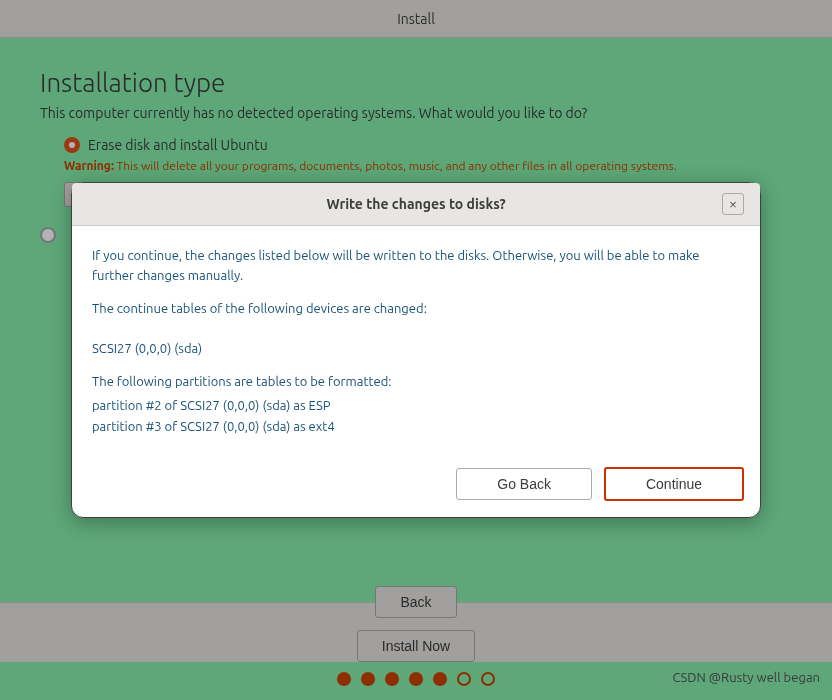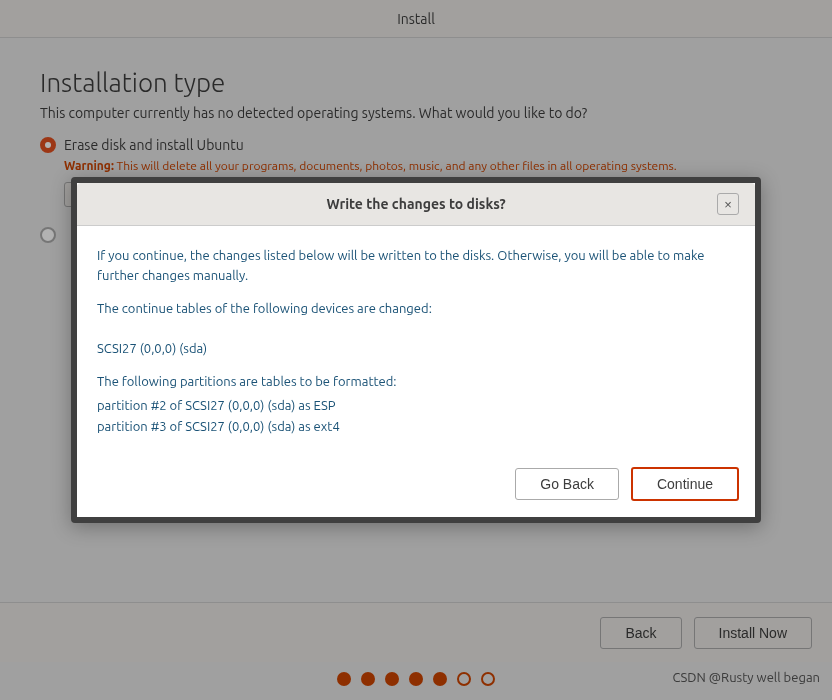--- a/index.html
+++ b/index.html
@@ -14,21 +14,21 @@
       position: relative;
     }
 
     
     .main-window {
       position: absolute;
       top: 0;
       left: 0;
       right: 0;
       bottom: 0;
-      background: #e5e5e5;
+      background: #86efac;
       display: flex;
       flex-direction: column;
     }
 
     
     .title-bar {
       background: #e8e6e3;
       height: 38px;
       display: flex;
       align-items: center;
@@ -61,20 +61,21 @@
       font-size: 14px;
       color: #3d3d3d;
       margin-bottom: 16px;
     }
 
     
     .radio-option {
       display: flex;
       align-items: center;
       margin-bottom: 6px;
+      margin-left: 24px;
     }
 
     .radio-dot {
       width: 16px;
       height: 16px;
       border-radius: 50%;
       border: 2px solid #e05020;
       background: #e05020;
       display: inline-block;
       margin-right: 8px;
@@ -147,23 +148,24 @@
     }
 
     
     .bottom-bar {
       height: 60px;
       background: #e8e6e3;
       border-top: 1px solid #ccc;
       display: flex;
       align-items: center;
       justify-content: flex-end;
-      padding: 0 20px;
+      padding: 0 30px;
       gap: 12px;
       flex-shrink: 0;
+      flex-direction: column;
     }
 
     .bottom-btn {
       padding: 7px 24px;
       border: 1px solid #aaa;
       border-radius: 3px;
       background: #e8e6e3;
       font-size: 14px;
       color: #3d3d3d;
       cursor: pointer;
@@ -212,22 +214,22 @@
       position: absolute;
       top: 0; left: 0; right: 0; bottom: 0;
       background: rgba(0,0,0,0.3);
       display: flex;
       align-items: center;
       justify-content: center;
     }
 
     .modal {
       background: white;
-      border: 6px solid #404040;
-      border-radius: 4px;
+      border: 1px solid #404040;
+      border-radius: 12px;
       width: 690px;
       box-shadow: 0 4px 20px rgba(0,0,0,0.3);
     }
 
     .modal-header {
       background: #e8e6e3;
       padding: 10px 16px;
       border-bottom: 1px solid #ccc;
       display: flex;
       align-items: center;
@@ -295,21 +297,21 @@
 
     .modal-footer {
       display: flex;
       justify-content: flex-end;
       align-items: center;
       gap: 12px;
       padding: 12px 16px 16px 16px;
     }
 
     .modal-btn {
-      padding: 7px 24px;
+      padding: 7px 40px;
       border: 1px solid #aaa;
       border-radius: 3px;
       background: white;
       font-size: 14px;
       color: #3d3d3d;
       cursor: pointer;
     }
 
     .modal-btn-continue {
       border: 2px solid #cc3300;

